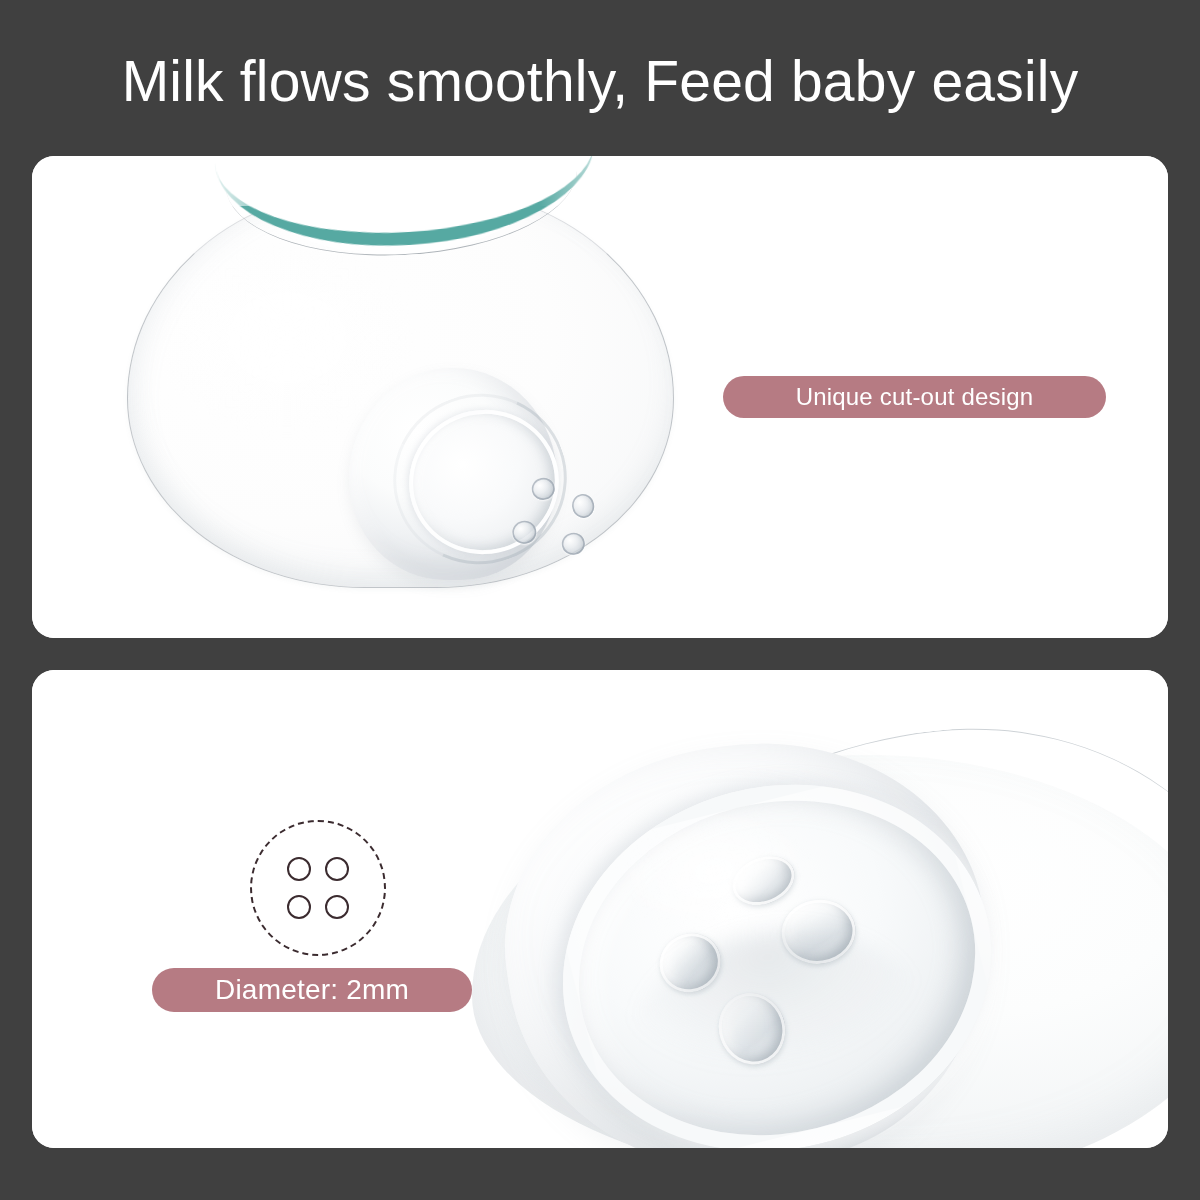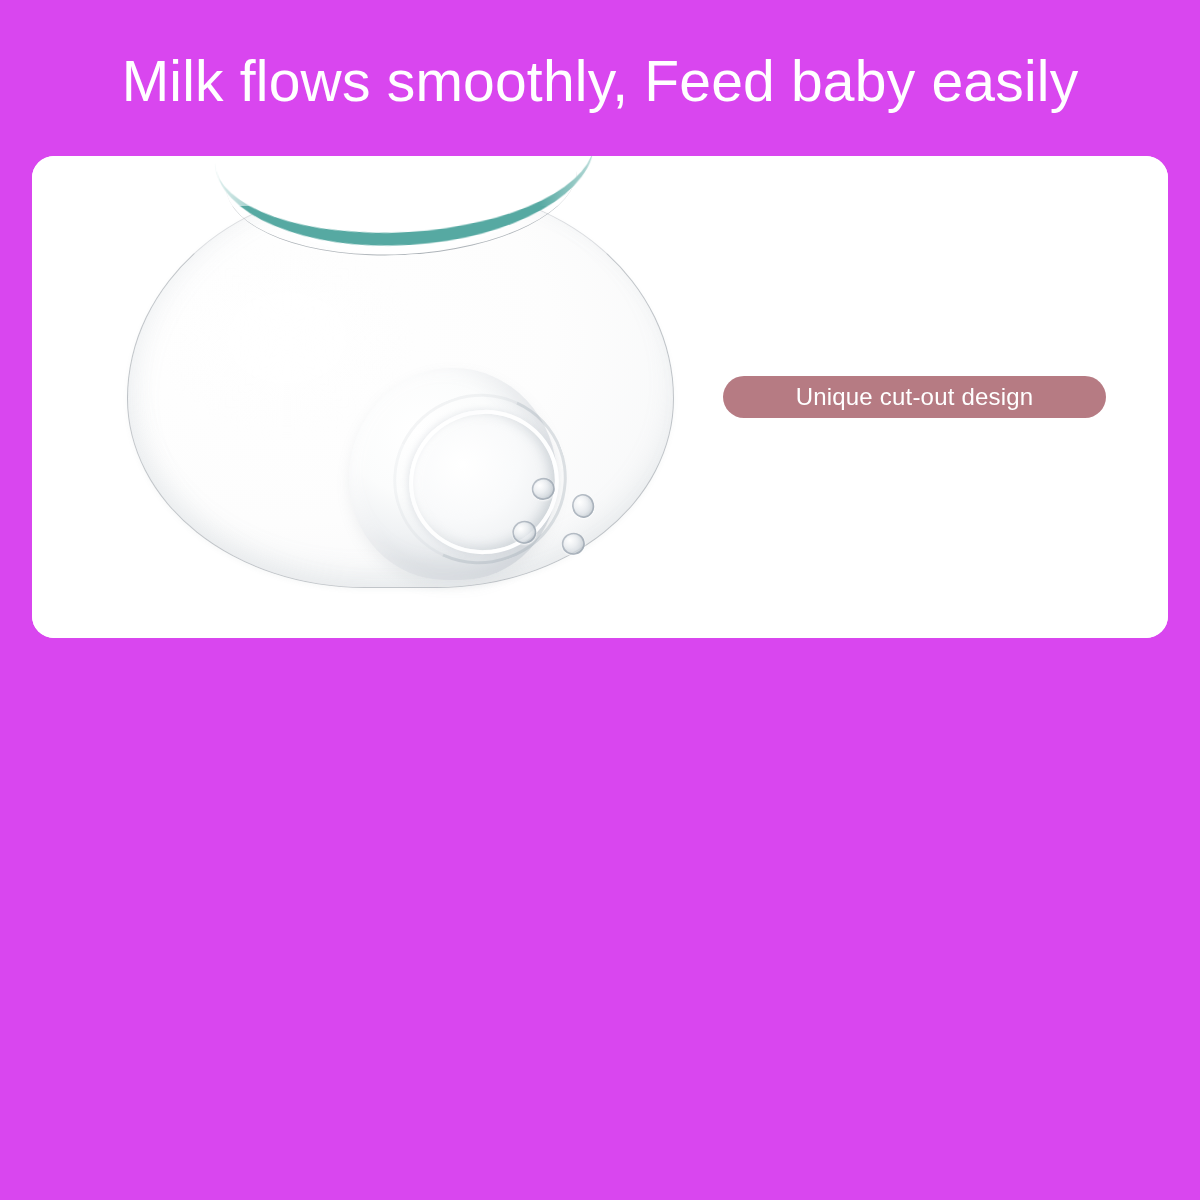--- a/index.html
+++ b/index.html
@@ -11,21 +11,21 @@
     height: 1200px;
     overflow: hidden;
     font-family: "Liberation Sans", sans-serif;
     background: #b8808a;
   }
 
   .page {
     position: relative;
     width: 1200px;
     height: 1200px;
-    background: #d946ef;
+    background: #404040;
   }
 
   
   .headline {
     position: absolute;
     left: 0;
     top: 48px;
     width: 1200px;
     text-align: center;
     color: #ffffff;
@@ -396,14 +396,45 @@
           </div>
         </div>
 
       </div>
 
       <div class="pill pill-unique">Unique cut-out design</div>
 
     </div>
   </div>
 
+  <div class="card card-bottom">
+    <div class="photo">
+
+      <div class="macro">
+        <div class="macro-field"></div>
+        <div class="macro-field-edge"></div>
+        <div class="macro-dome">
+          <div class="macro-rim">
+            <div class="mhole m-hole-1"></div>
+            <div class="mhole m-hole-2"></div>
+            <div class="mhole m-hole-3"></div>
+            <div class="mhole m-hole-4"></div>
+          </div>
+          <div class="macro-inner-shadow"></div>
+          <div class="macro-highlight"></div>
+        </div>
+      </div>
+
+      <div class="dia-circle">
+        <div class="dia-grid">
+          <div class="dia-hole dh-tl"></div>
+          <div class="dia-hole dh-tr"></div>
+          <div class="dia-hole dh-bl"></div>
+          <div class="dia-hole dh-br"></div>
+        </div>
+      </div>
+
+      <div class="pill pill-diameter">Diameter: 2mm</div>
+
+    </div>
+  </div>
 
 </div>
 
 </body></html>

